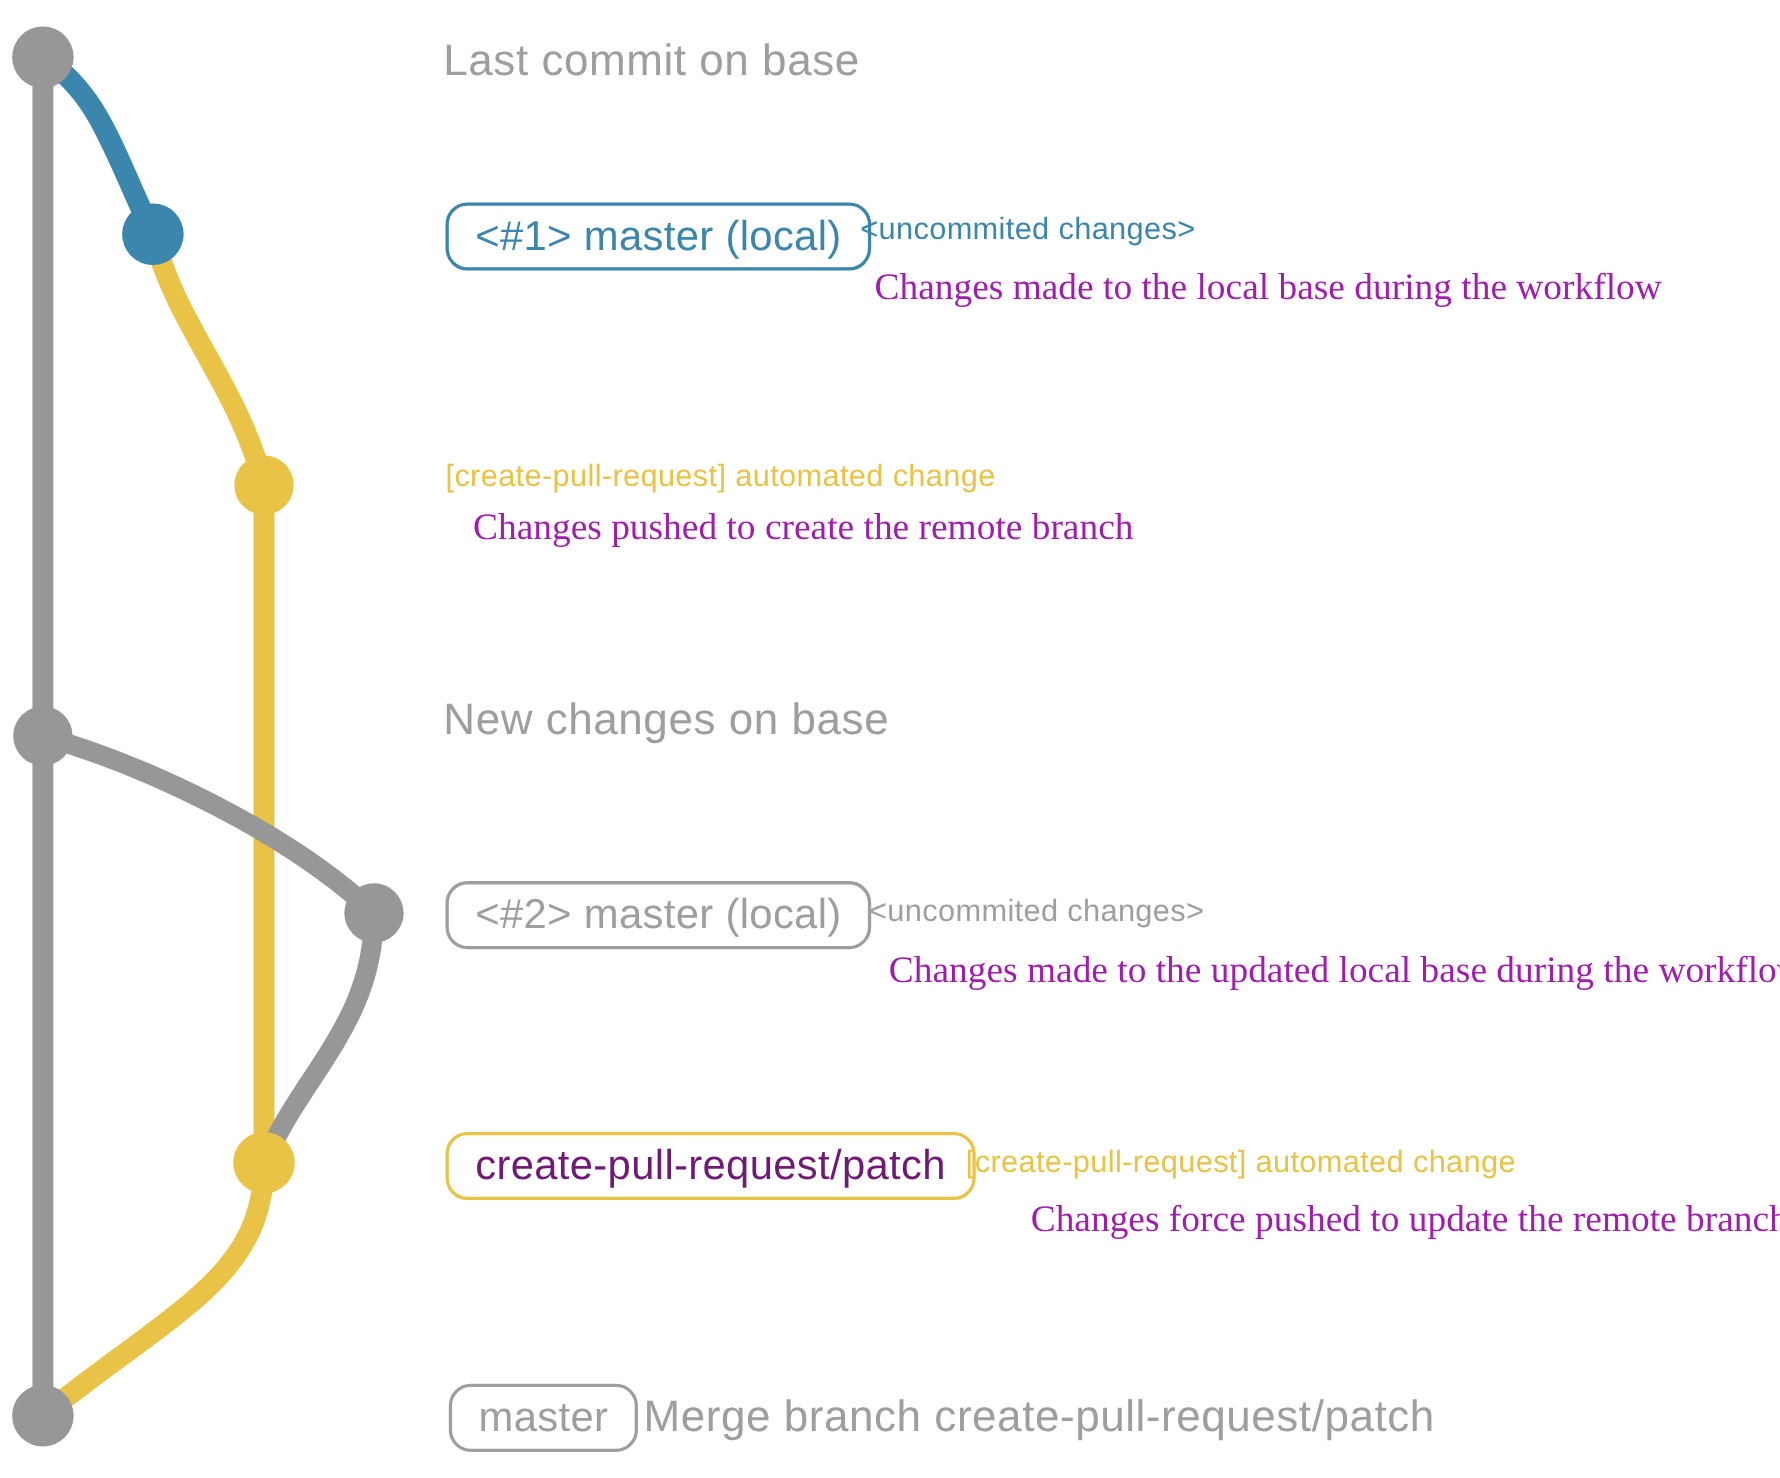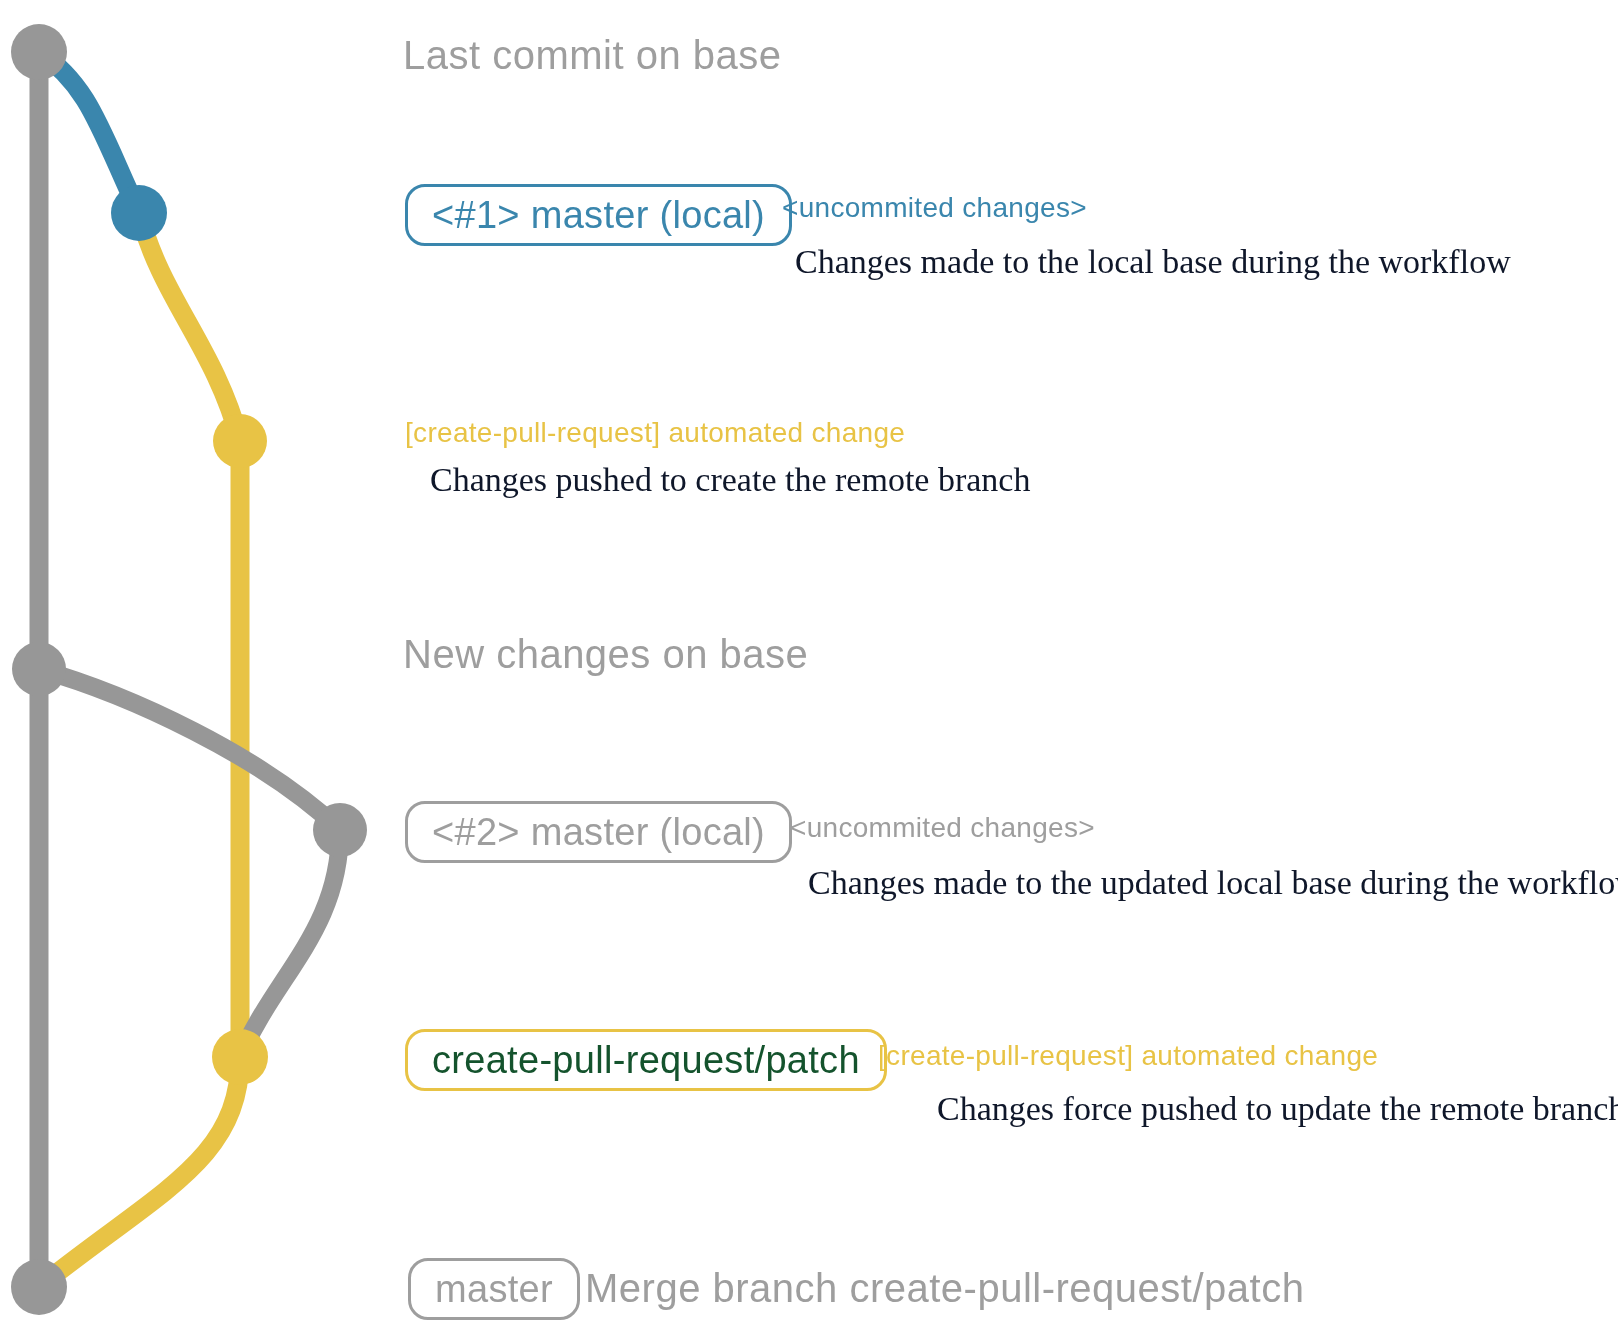--- a/index.html
+++ b/index.html
@@ -23,40 +23,40 @@
   
   .msg{font-size:28px;letter-spacing:0.3px;}
   .msg.blue{color:#3a86ad;}
   .msg.gray{color:#9e9e9e;}
   .msg.yellow{color:#e8c345;}
 
   
   .note{
     font-family:"Liberation Serif", serif;
     font-size:34px;
-    color:#0f172a;
+    color:#a21caf;
   }
 
   
   .badge{
     display:flex;
     align-items:center;
     justify-content:center;
     height:56px;
     padding:0 24px;
     border:3px solid;
     border-radius:20px;
     font-size:38px;
     letter-spacing:0.3px;
     background:#ffffff;
     box-sizing:content-box;
   }
   .badge.blue{border-color:#3a86ad;color:#3a86ad;}
   .badge.gray{border-color:#9e9e9e;color:#9e9e9e;}
-  .badge.yellow{border-color:#e8c345;color:#14532d;}
+  .badge.yellow{border-color:#e8c345;color:#701a75;}
 </style>
 </head>
 <body>
 
 <div class="canvas">
 
   <svg class="graph-svg" width="1618" height="1344" viewBox="0 0 1618 1344">
 
     <path d="M39 52 L39 1287" fill="none" stroke-width="19" stroke="#979797"></path>
 

